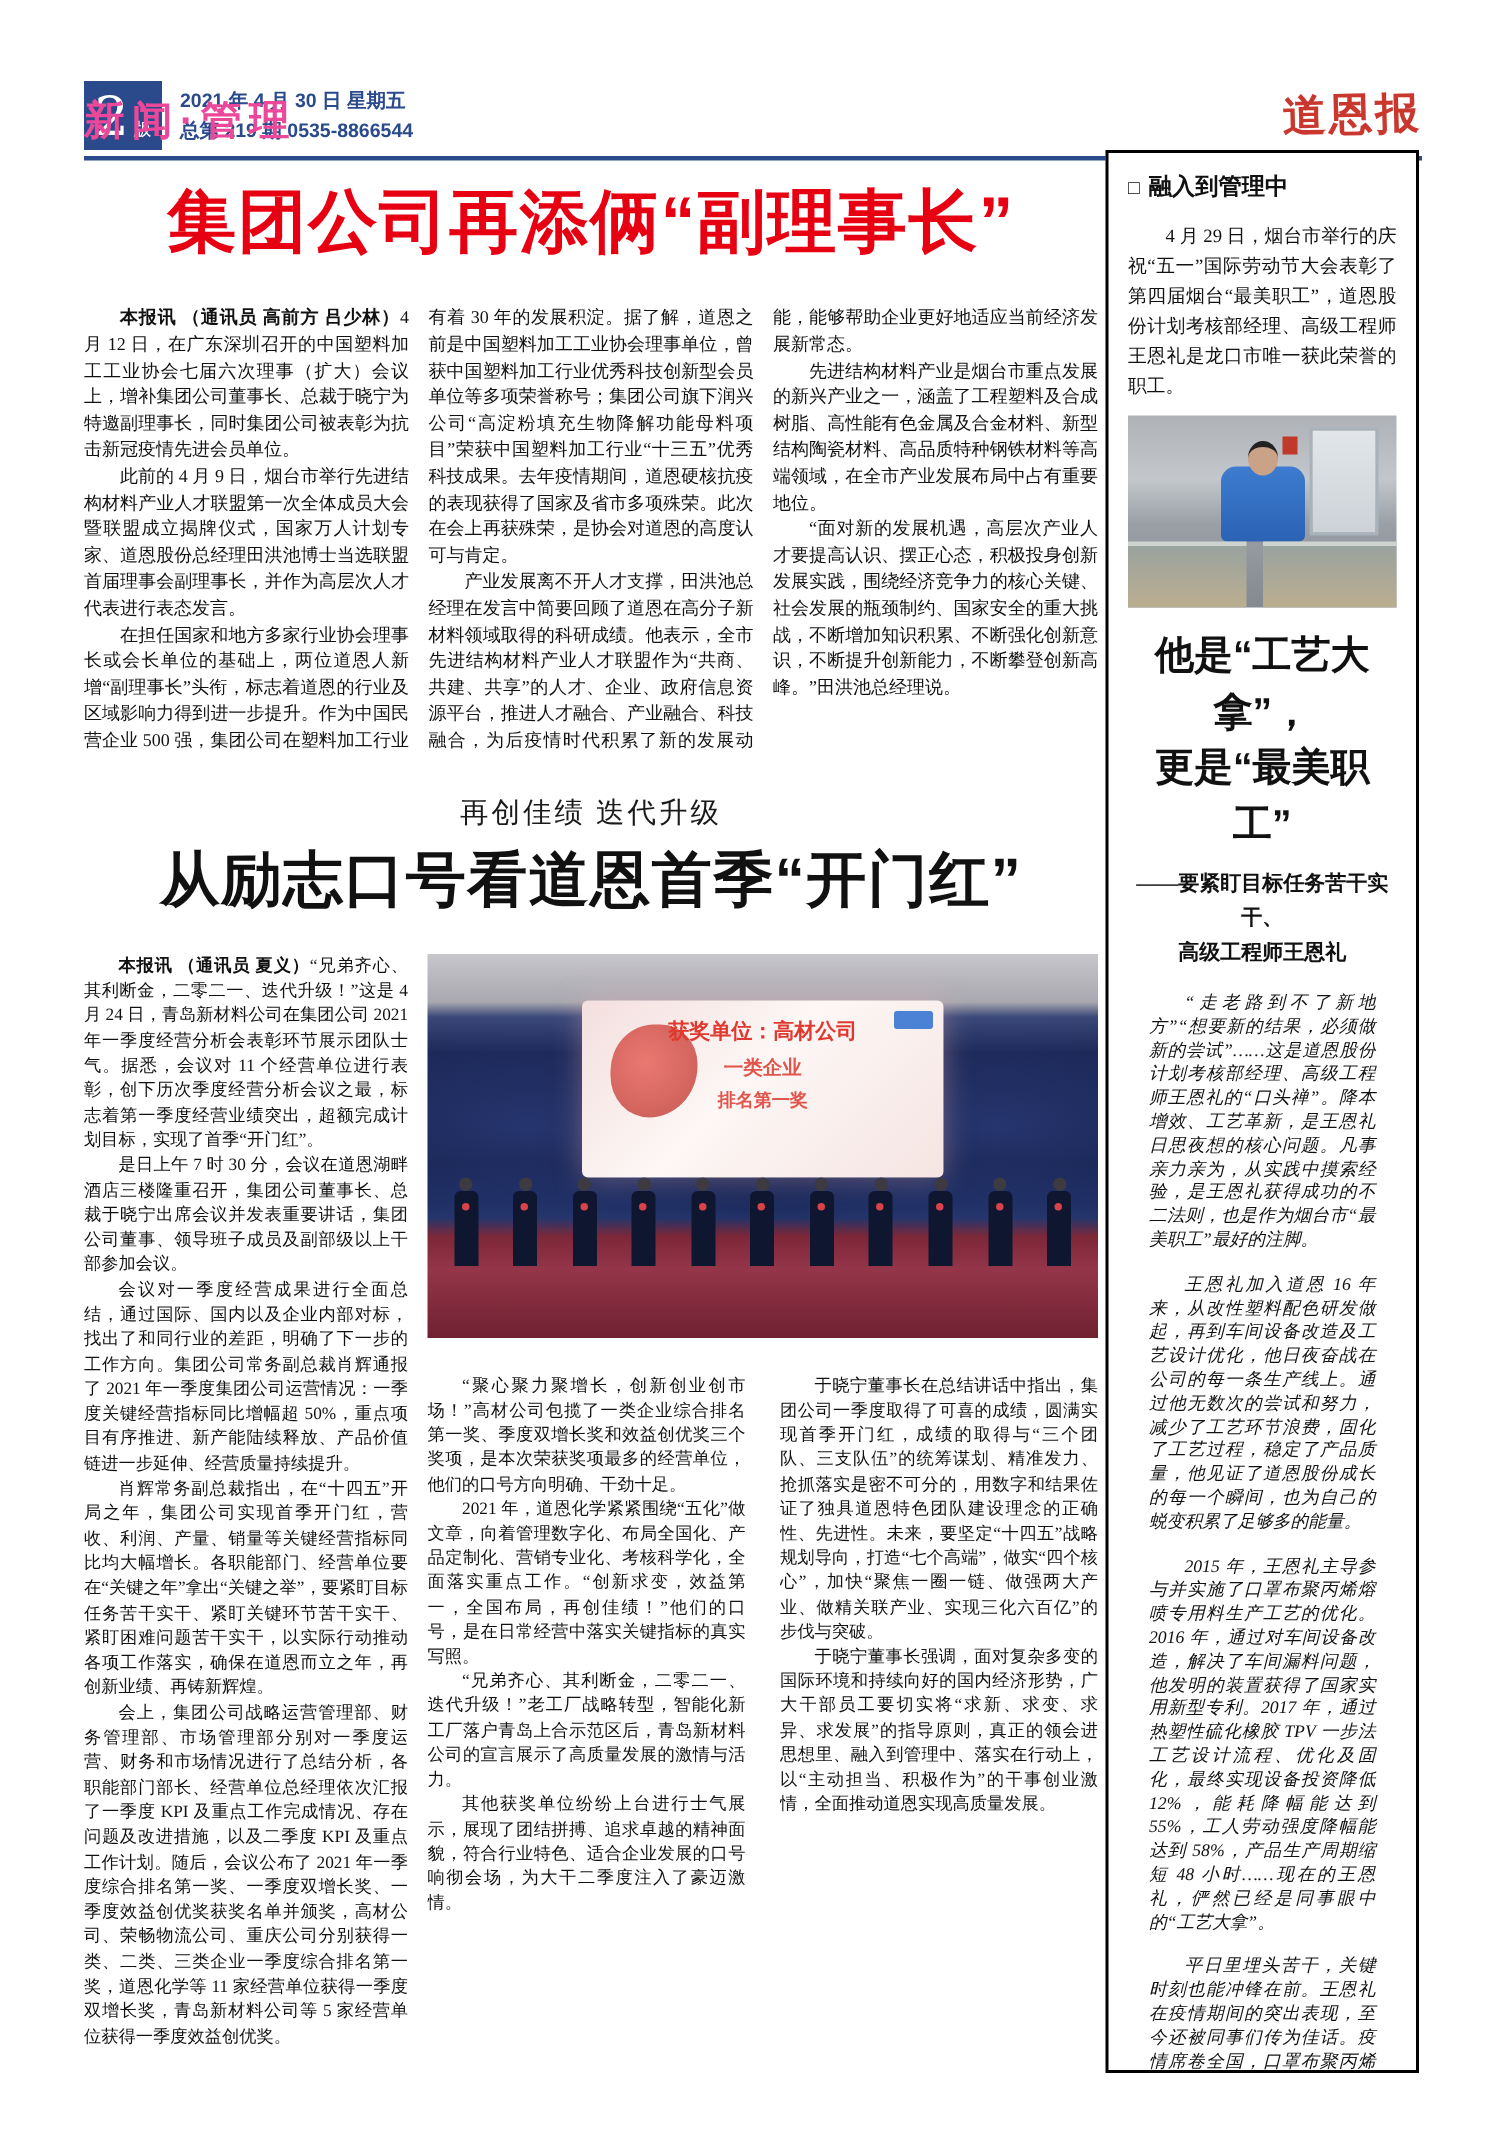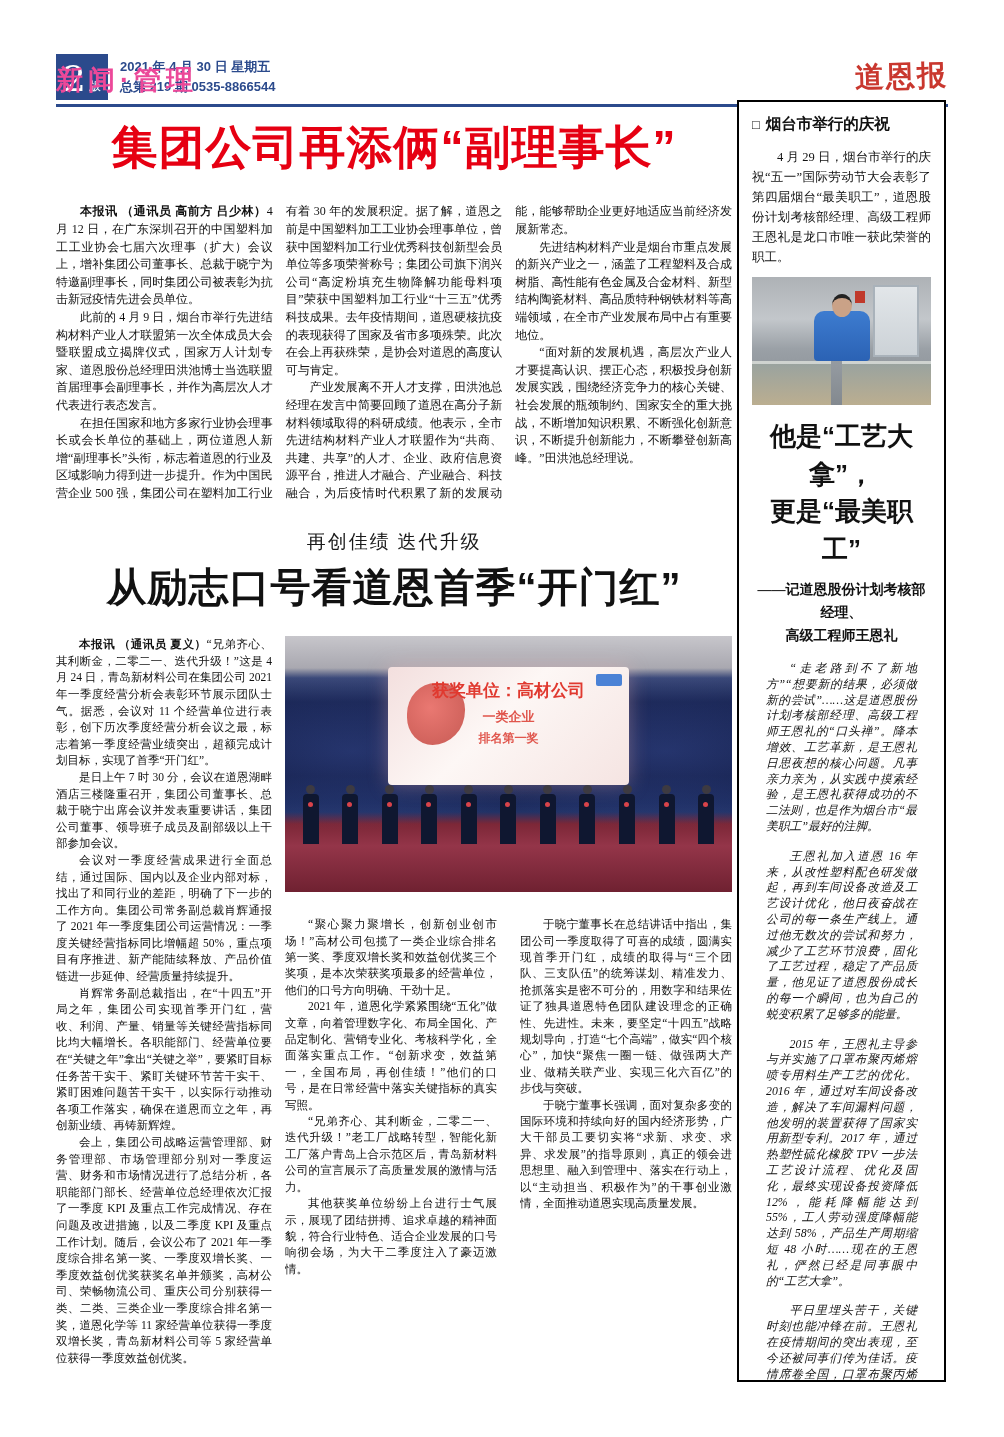--- a/index.html
+++ b/index.html
@@ -34,21 +34,21 @@
   .a2-right { flex:1; min-width:0; }
 
   
   .photo-main { height:256px; position:relative; overflow:hidden;
     background:linear-gradient(180deg,#c7c6cb 0px,#a9a8b0 32px,#3a4878 42px,#17224e 66px,#121c45 140px,#1b2a5c 166px,#223266 176px,#7c2737 188px,#943549 210px,#6f2131 256px); }
   .photo-main::before, .photo-sm::before { content:""; position:absolute; inset:0;
     background:radial-gradient(ellipse at 15% 45%, rgba(90,120,220,.25), transparent 40%),
                radial-gradient(ellipse at 85% 45%, rgba(90,120,220,.25), transparent 40%); }
   .screen { position:absolute; left:23%; top:12%; width:54%; height:46%; background:linear-gradient(135deg,#f3dfde,#fdf7f5 45%,#f5e4e2); border-radius:4px; text-align:center; padding-top:12px; box-shadow:0 0 20px rgba(255,190,190,.35); }
   .screen::before { content:""; position:absolute; left:8%; top:14%; width:58px; height:62px; background:radial-gradient(circle at 40% 40%, #e5524a, #b5271f); border-radius:52% 44% 58% 46%; opacity:.75; }
-  .screen-l1 { color:#e0392f; font-weight:900; font-size:17px; font-family:"Liberation Sans", sans-serif; position:relative; }
+  .screen-l1 { color:#e0392f; font-weight:900; font-size:14px; font-family:"Liberation Sans", sans-serif; position:relative; }
   .screen-l2 { color:#e0564d; font-size:13px; margin-top:6px; font-weight:bold; position:relative; }
   .screen-l3 { color:#e0564d; font-size:12px; margin-top:4px; font-weight:bold; position:relative; }
   .screen-logo { position:absolute; right:7px; top:7px; width:26px; height:12px; background:#2c6fd1; border-radius:2px; opacity:.85; }
   .people { position:absolute; left:4%; right:4%; bottom:19%; display:flex; justify-content:space-between; align-items:flex-end; }
   .person { display:block; width:16px; height:50px; background:#0f1730; border-radius:4px 4px 0 0; position:relative; }
   .person::before { content:""; position:absolute; top:-9px; left:3.5px; width:9px; height:9px; border-radius:50%; background:#3d3a41; }
   .person::after { content:""; position:absolute; top:8px; left:5px; width:5px; height:5px; border-radius:50%; background:#d8434a; }
   .photo-row { display:flex; gap:8px; margin-top:8px;flex-direction:column; }
   .photo-sm { height:112px; flex:1; position:relative; overflow:hidden;
     background:linear-gradient(180deg,#8e8e96 0px,#6d6d76 10px,#1d2a56 20px,#121c45 56px,#1b2a58 72px,#7c2737 82px,#8d3245 94px,#6f2131 112px); }
@@ -201,36 +201,36 @@
           </div>
 
         </div>
       </div>
     </article>
   </div>
 
   <aside class="sidebar">
     <div class="sb-tag">
       <span class="bullet">□</span>
-      <span>烟台市举行的庆祝</span>
+      <span>融入到管理中</span>
     </div>
     <div class="sb-intro">4 月 29 日，烟台市举行的庆祝“五一”国际劳动节大会表彰了第四届烟台“最美职工”，道恩股份计划考核部经理、高级工程师王恩礼是龙口市唯一获此荣誉的职工。</div>
     <div class="sb-photo">
       <span class="sb-door"></span>
       <span class="sb-sign"></span>
       <span class="sb-worker"></span>
       <span class="sb-tank left"></span>
       <span class="sb-tank right"></span>
     </div>
     <div class="sb-headline">
       <div>他是“工艺大拿”，</div>
       <div>更是“最美职工”</div>
     </div>
     <div class="sb-byline">
-      <div>——记道恩股份计划考核部经理、</div>
+      <div>——要紧盯目标任务苦干实干、</div>
       <div>高级工程师王恩礼</div>
     </div>
     <div class="sb-body">
       <p>“走老路到不了新地方”“想要新的结果，必须做新的尝试”……这是道恩股份计划考核部经理、高级工程师王恩礼的“口头禅”。降本增效、工艺革新，是王恩礼日思夜想的核心问题。凡事亲力亲为，从实践中摸索经验，是王恩礼获得成功的不二法则，也是作为烟台市“最美职工”最好的注脚。</p>
       <p>王恩礼加入道恩 16 年来，从改性塑料配色研发做起，再到车间设备改造及工艺设计优化，他日夜奋战在公司的每一条生产线上。通过他无数次的尝试和努力，减少了工艺环节浪费，固化了工艺过程，稳定了产品质量，他见证了道恩股份成长的每一个瞬间，也为自己的蜕变积累了足够多的能量。</p>
       <p>2015 年，王恩礼主导参与并实施了口罩布聚丙烯熔喷专用料生产工艺的优化。2016 年，通过对车间设备改造，解决了车间漏料问题，他发明的装置获得了国家实用新型专利。2017 年，通过热塑性硫化橡胶 TPV 一步法工艺设计流程、优化及固化，最终实现设备投资降低 12%，能耗降幅能达到 55%，工人劳动强度降幅能达到 58%，产品生产周期缩短 48 小时……现在的王恩礼，俨然已经是同事眼中的“工艺大拿”。</p>
       <p>平日里埋头苦干，关键时刻也能冲锋在前。王恩礼在疫情期间的突出表现，至今还被同事们传为佳话。疫情席卷全国，口罩布聚丙烯熔喷专用料生产告急，道恩股份面临巨大的生产压力。得到消息的王恩礼当机立断申请复工，第一时间投入车间工作。在疫情最严峻的时期，他不知疲倦加班加点，先后改造了 13 条旧设备，安装了近 60 条新设备，创下了新设备到厂后当天安装、当天调试、当天投产的“道恩速度”。经过他的努力，道恩熔喷料产能短时间内大幅度提升。在抗击疫情的道路上，王恩礼争分夺秒，未曾有一刻怠慢。</p>
 
     </div>
 

